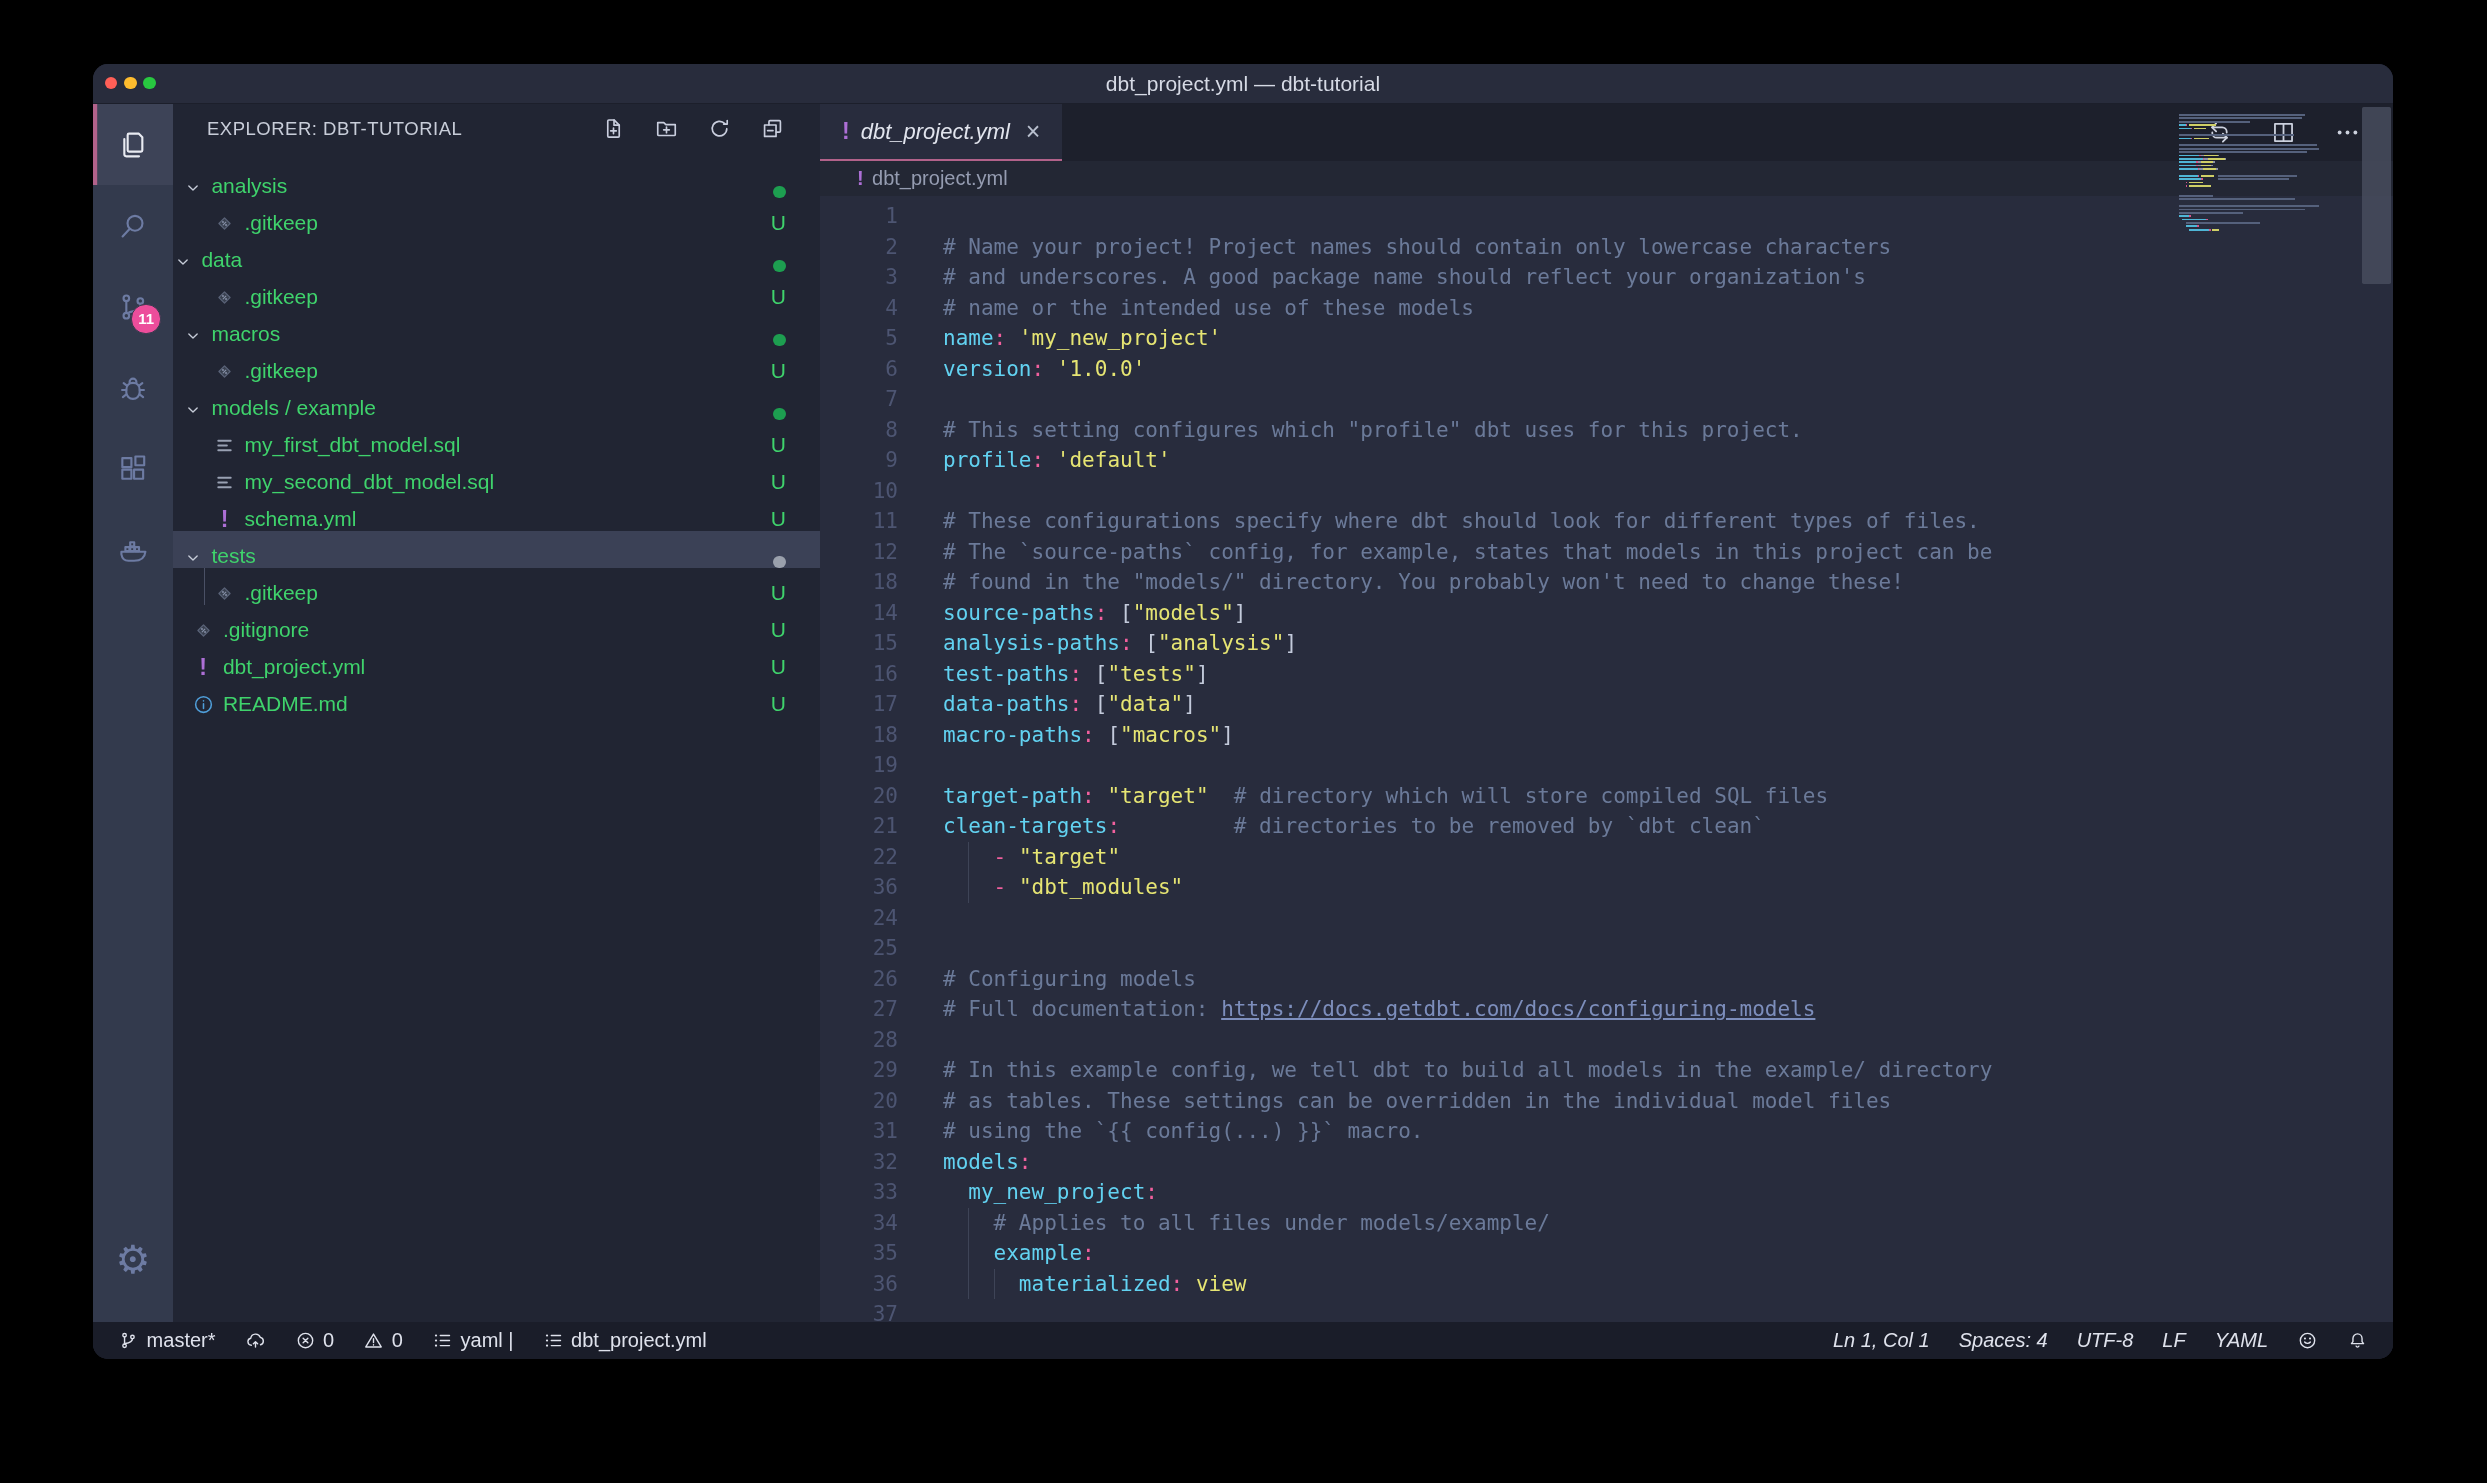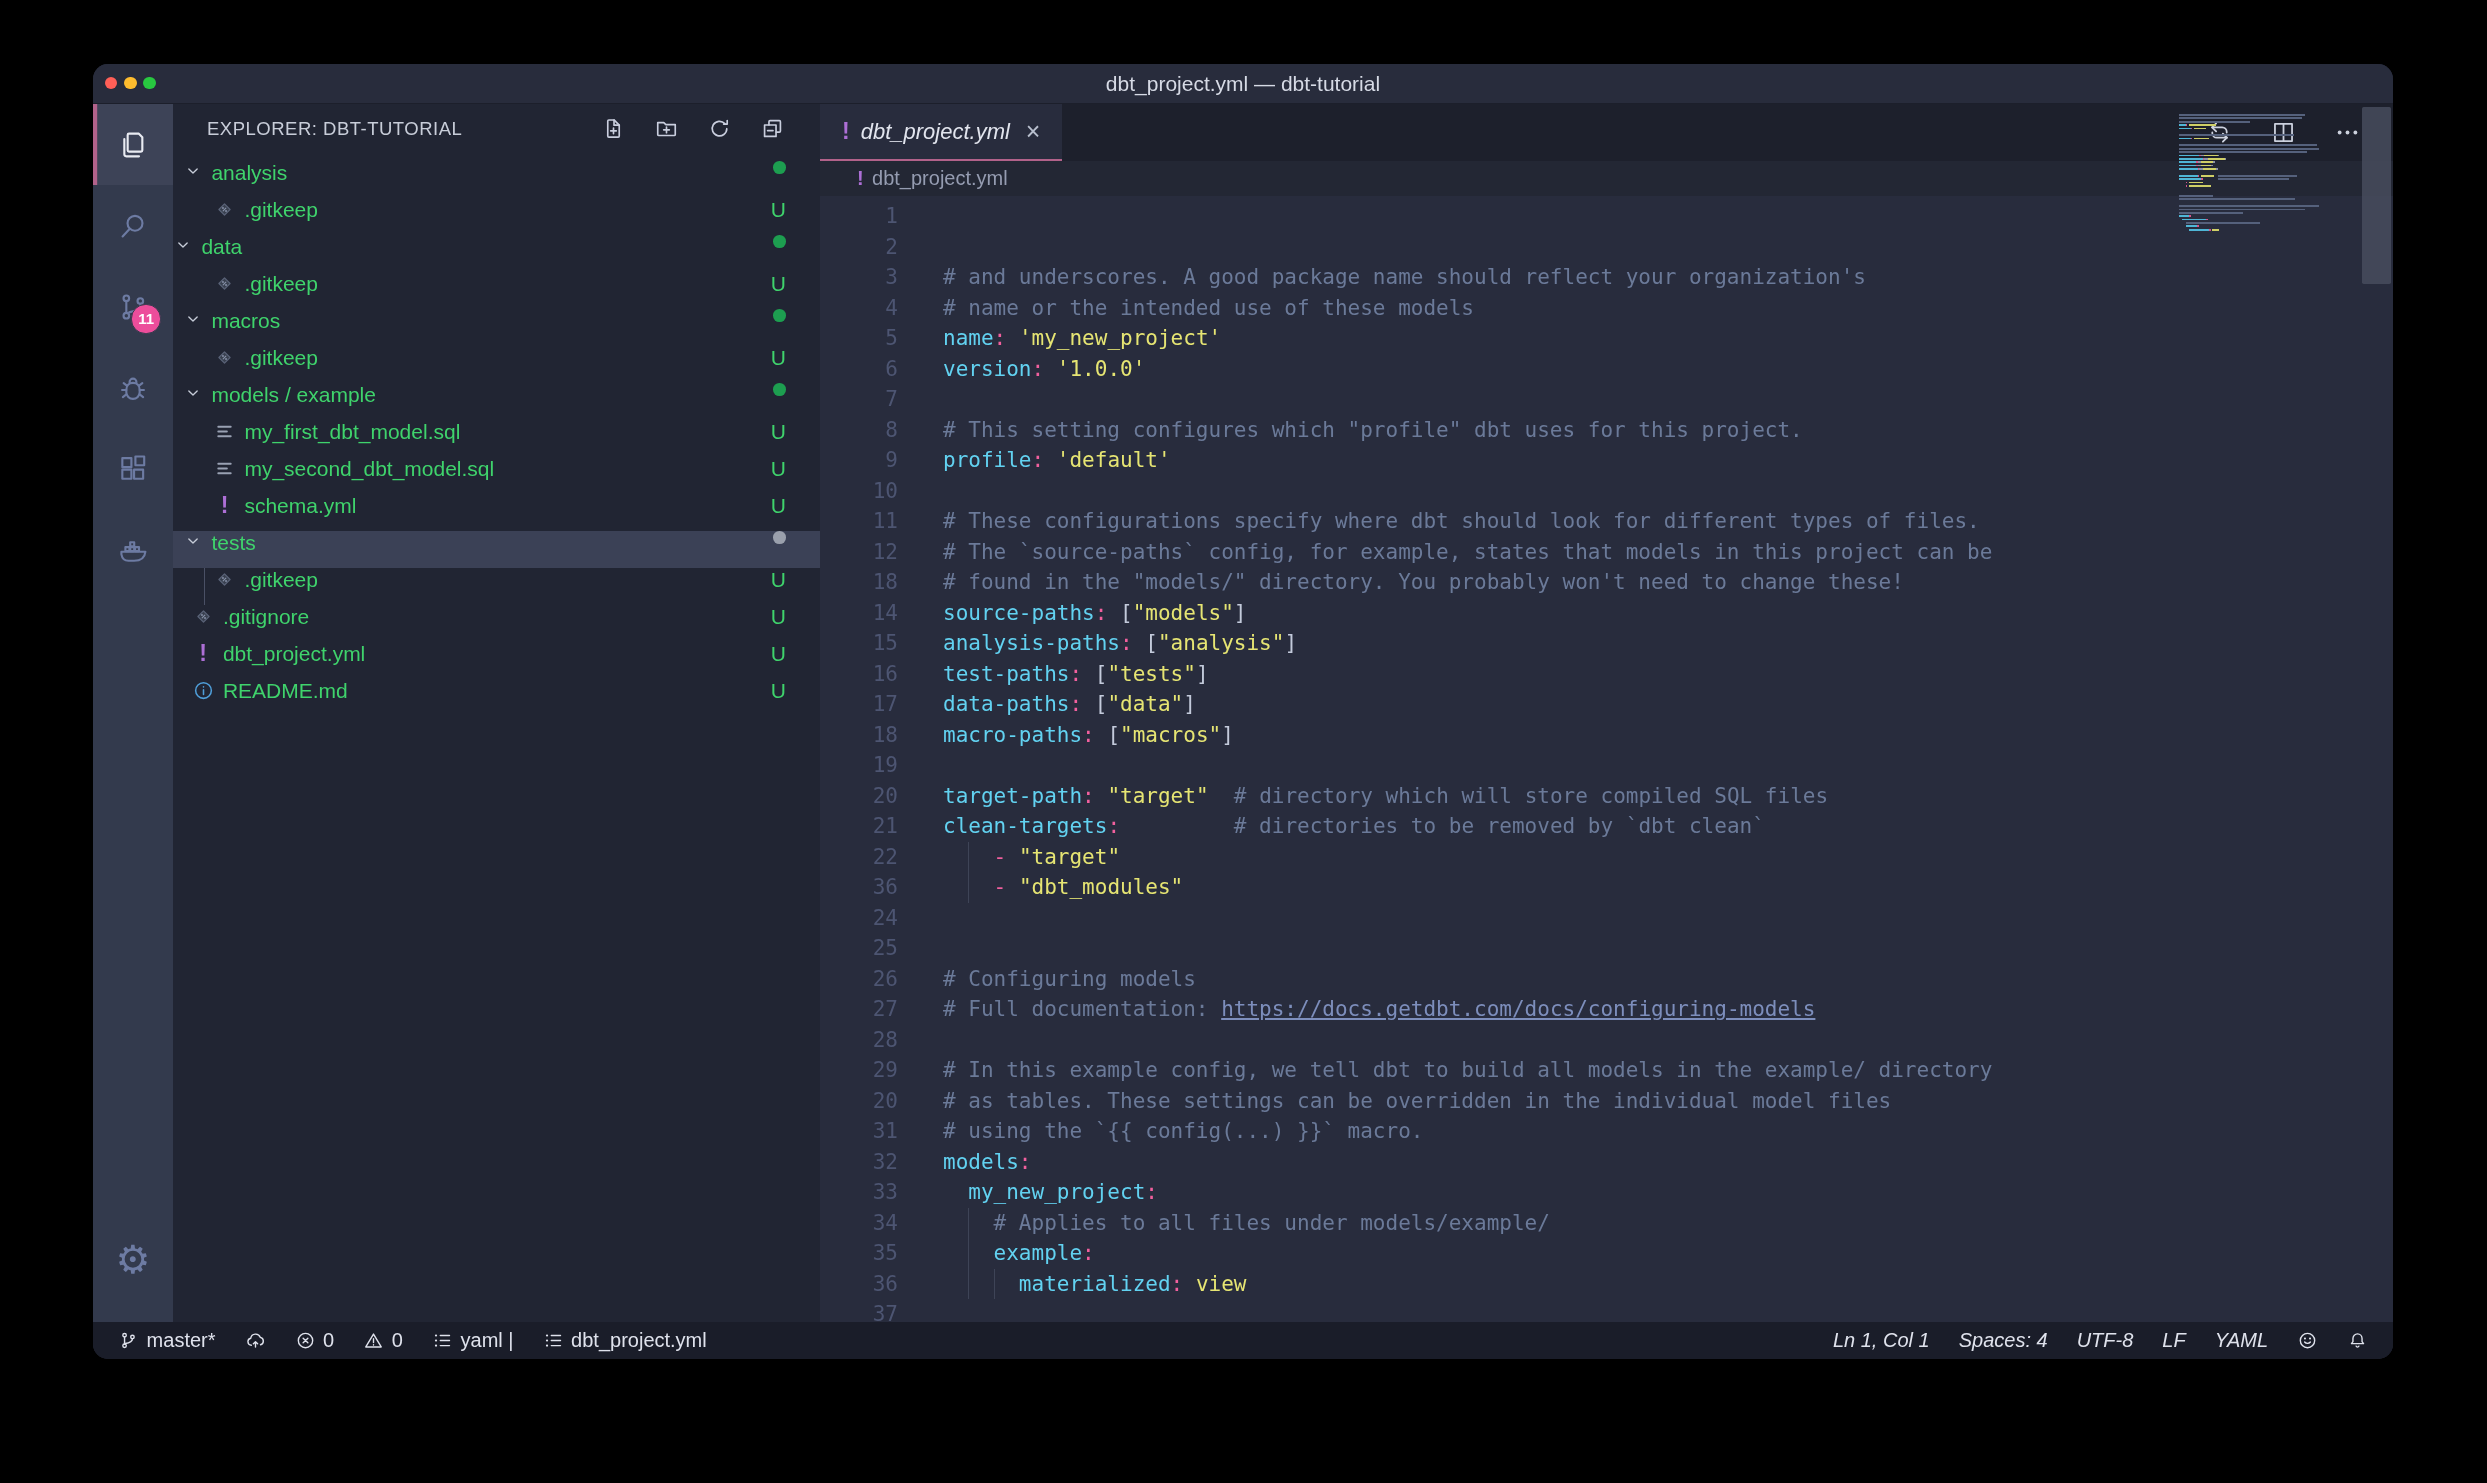--- a/index.html
+++ b/index.html
@@ -24,21 +24,21 @@
   .act-spacer{flex:1;}
   .txt-icon{display:flex;align-items:center;justify-content:center;}
   .ti-gear{font-size:39px;line-height:1;font-family:"DejaVu Sans",sans-serif;}
   
   .sidebar{width:647px;flex:none;background:var(--sidebar-bg);display:flex;flex-direction:column;min-height:0;}
   .side-header{height:49px;flex:none;display:flex;align-items:center;padding:0 35px 0 34px;}
   .side-title{font-size:18.5px;letter-spacing:0.5px;color:#c8cdd9;}
   .side-tools{margin-left:auto;display:flex;gap:28px;}
   .side-tools .icon{width:25px;height:25px;color:#c9cede;cursor:pointer;}
   .tree{margin-top:8.4px;}
-  .tree-row{display:flex;align-items:flex-start;height:37px;position:relative;font-size:21px;cursor:pointer;}
+  .tree-row{display:flex;align-items:flex-end;height:37px;position:relative;font-size:21px;cursor:pointer;}
   .tree-row.selected{background:var(--select-bg);}
   .tree-row .chev{width:20px;height:20px;color:#c6ccd8;flex:none;}
   .tree-row .ficon{width:23px;height:23px;flex:none;display:flex;align-items:center;justify-content:center;}
   .tree-row .label{margin-left:8.4px;color:var(--green);white-space:nowrap;}
   .tree-row .right{margin-left:auto;margin-right:34px;display:flex;align-items:center;}
   .u-badge{color:var(--green);font-size:21px;}
   .dot{width:12.6px;height:12.6px;border-radius:50%;background:var(--green-dot);}
   .dot.gray{background:var(--gray-dot);}
   .tree-row.guide::before{content:'';position:absolute;left:31px;top:0;bottom:0;width:0.8px;background:#4a5065;}
   .ti-yaml{color:var(--purple);font-weight:bold;font-size:23px;font-style:normal;}
@@ -363,21 +363,21 @@
                   <circle cx="19" cy="12" r="1.7" fill="currentColor" stroke="none"></circle>
                 </svg></span>
             </div>
         </div>
         <div class="breadcrumb">
           <span class="ti-yaml txt-icon">!</span>
           <span>dbt_project.yml</span>
         </div>
         <div class="code-region" id="code">
             <div class="code-line"><span class="ln">1</span></div>
-            <div class="code-line"><span class="ln">2</span></div>
+            <div class="code-line"><span class="ln">2</span><span class="tk-c"># Name your project! Project names should contain only lowercase characters</span></div>
             <div class="code-line"><span class="ln">3</span><span class="tk-c"># and underscores. A good package name should reflect your organization's</span></div>
             <div class="code-line"><span class="ln">4</span><span class="tk-c"># name or the intended use of these models</span></div>
             <div class="code-line"><span class="ln">5</span><span class="tk-k">name</span><span class="tk-p">:</span><span class="tk-t"> </span><span class="tk-s">'my_new_project'</span></div>
             <div class="code-line"><span class="ln">6</span><span class="tk-k">version</span><span class="tk-p">:</span><span class="tk-t"> </span><span class="tk-s">'1.0.0'</span></div>
             <div class="code-line"><span class="ln">7</span></div>
             <div class="code-line"><span class="ln">8</span><span class="tk-c"># This setting configures which "profile" dbt uses for this project.</span></div>
             <div class="code-line"><span class="ln">9</span><span class="tk-k">profile</span><span class="tk-p">:</span><span class="tk-t"> </span><span class="tk-s">'default'</span></div>
             <div class="code-line"><span class="ln">10</span></div>
             <div class="code-line"><span class="ln">11</span><span class="tk-c"># These configurations specify where dbt should look for different types of files.</span></div>
             <div class="code-line"><span class="ln">12</span><span class="tk-c"># The `source-paths` config, for example, states that models in this project can be</span></div>

